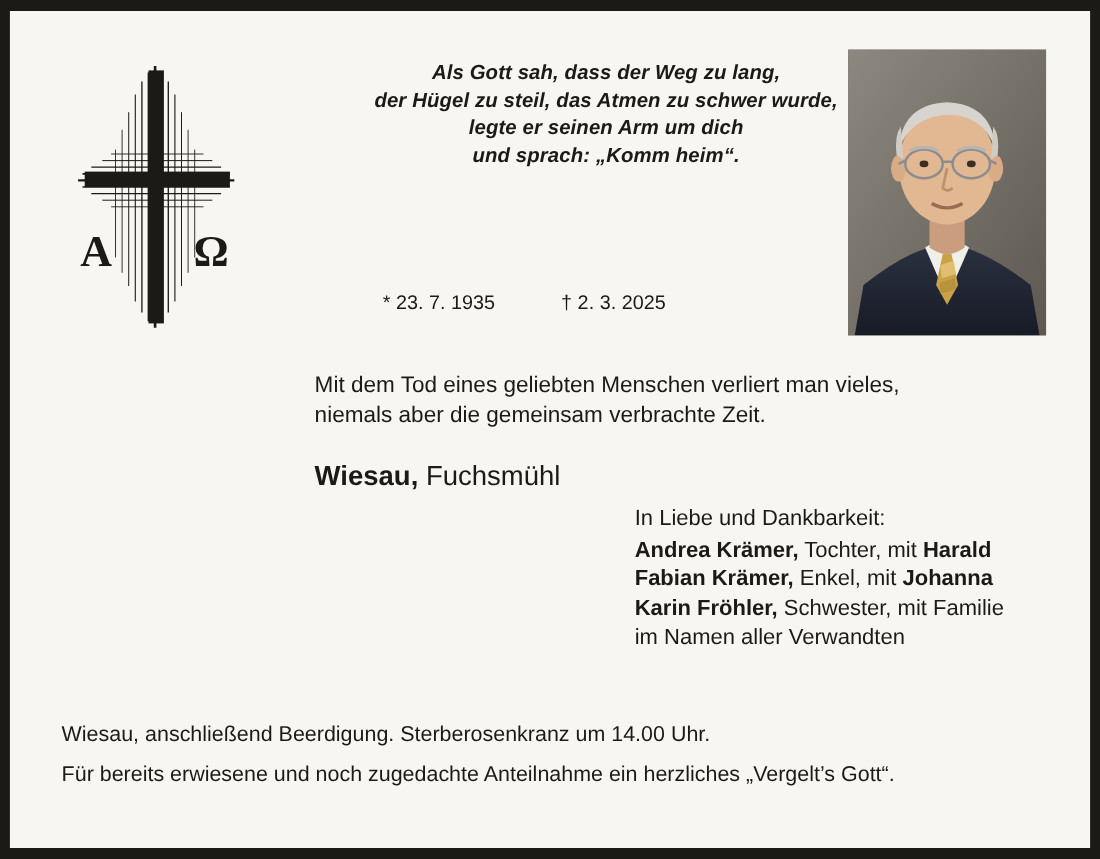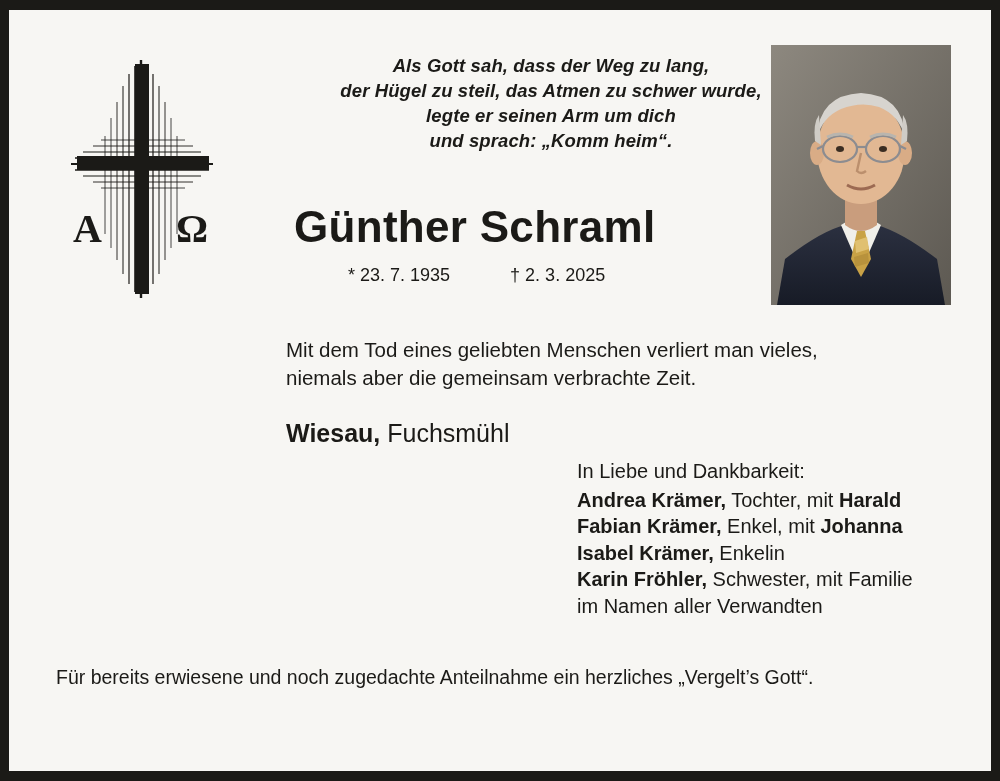--- a/index.html
+++ b/index.html
@@ -225,21 +225,20 @@
         <ellipse cx="112" cy="104" rx="4" ry="3" fill="#3a2d22"></ellipse>
 
         <path d="M56 92 Q69 86 82 92" stroke="#b9b5ae" stroke-width="3" fill="none"></path>
         <path d="M99 92 Q112 86 125 92" stroke="#b9b5ae" stroke-width="3" fill="none"></path>
 
         <path d="M90 108 L86 126 Q90 130 95 126" stroke="#bb8f6d" stroke-width="2.4" fill="none"></path>
         <path d="M76 140 Q90 148 104 140" stroke="#9c6a52" stroke-width="3" fill="none"></path>
       </svg>
     </div>
 
-    <div class="name">Günther Schraml</div>
 
     <div class="dates">
       <span>* 23. 7. 1935</span><span class="death">† 2. 3. 2025</span>
     </div>
 
     <div class="mid-text">
       <div>Mit dem Tod eines geliebten Menschen verliert man vieles,</div>
       <div>niemals aber die gemeinsam verbrachte Zeit.</div>
     </div>
 
@@ -249,26 +248,24 @@
 
     <div class="family">
       <div class="heading">In Liebe und Dankbarkeit:</div>
       <div class="row">
         <b>Andrea Krämer,</b><span> Tochter, mit </span><b>Harald</b>
       </div>
       <div class="row">
         <b>Fabian Krämer,</b><span> Enkel, mit </span><b>Johanna</b>
       </div>
       <div class="row">
-        <b>Isabel Krämer,</b><span> Enkelin</span><b></b>
-      </div>
-      <div class="row">
         <b>Karin Fröhler,</b><span> Schwester, mit Familie</span><b></b>
       </div>
       <div class="row">im Namen aller Verwandten</div>
     </div>
 
     <div class="footer">
+      <div>Wiesau, anschließend Beerdigung. Sterberosenkranz um 14.00 Uhr.</div>
       <div class="last">Für bereits erwiesene und noch zugedachte Anteilnahme ein herzliches „Vergelt’s Gott“.</div>
     </div>
 
   </div>
 </div>
 
 </body></html>

